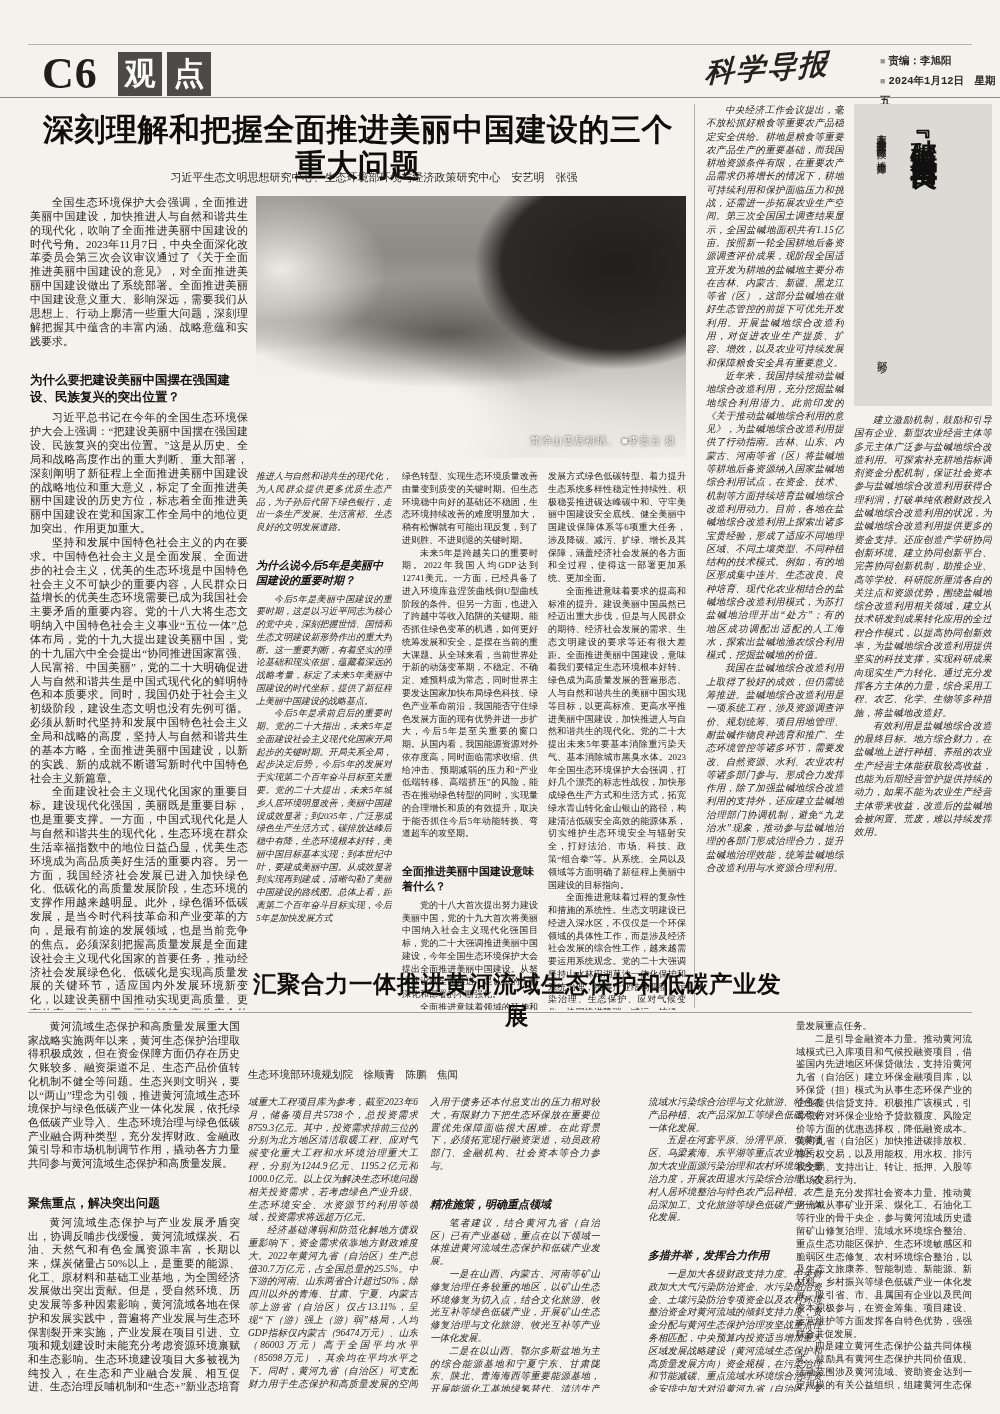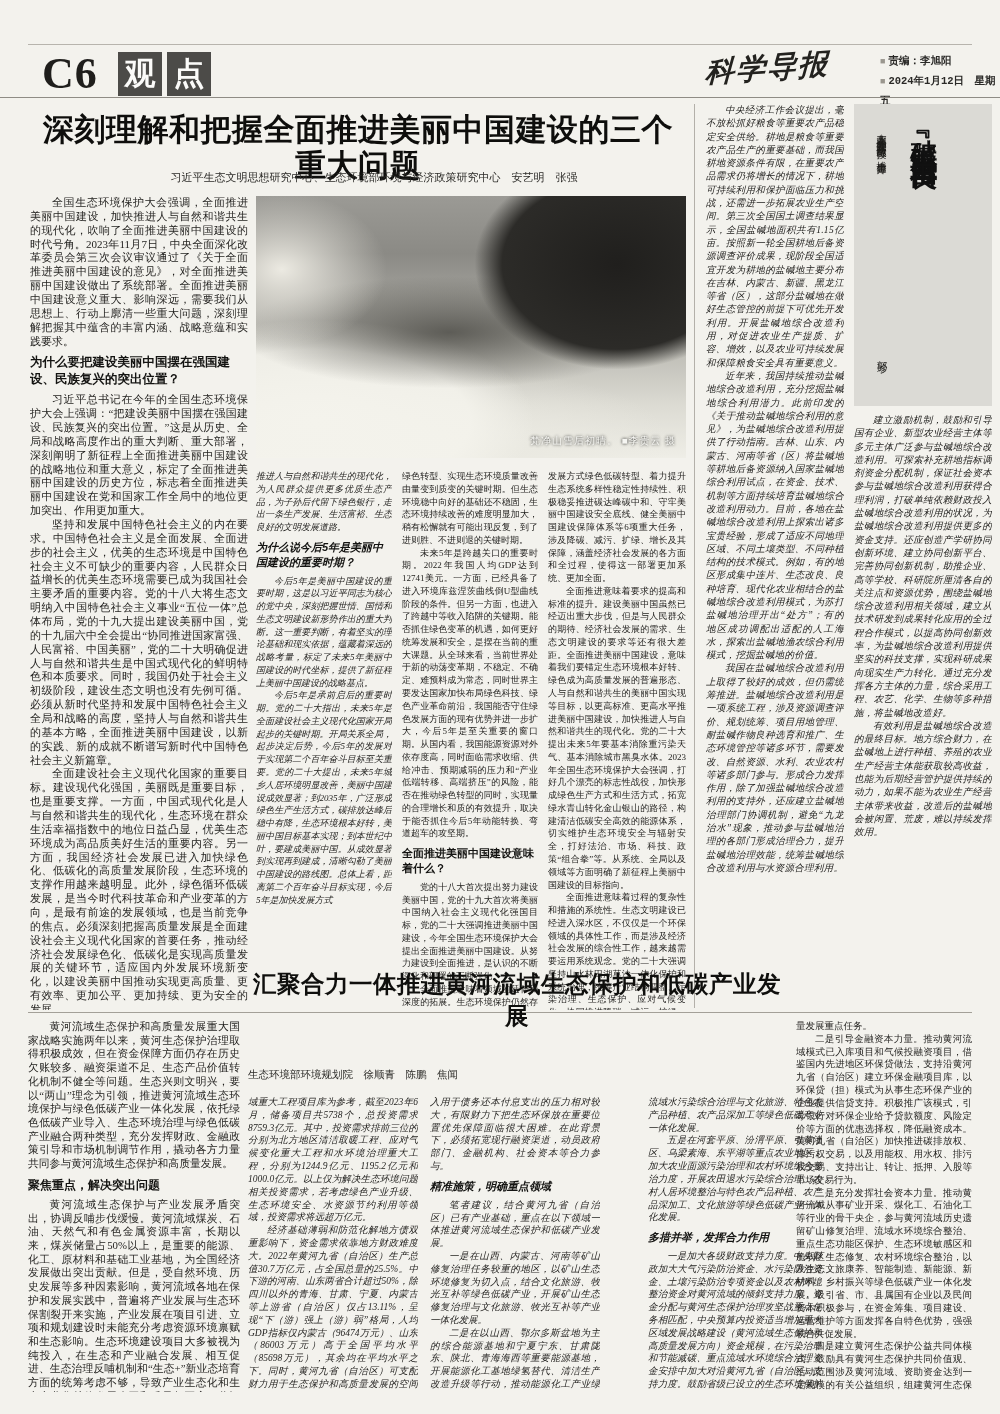--- a/index.html
+++ b/index.html
@@ -19,21 +19,21 @@
     font-family:"Liberation Sans",sans-serif;font-weight:800;font-size:31px;line-height:44px;text-align:center;}
   .masthead{left:705px;top:48px;width:140px;font-size:29px;font-weight:700;font-style:italic;
     transform:rotate(-4deg) skewX(-6deg);letter-spacing:2px;color:#23221f;}
   .hdr-meta{left:870px;top:52px;font-family:Liberation Mono, monospace;font-size:10.5px;
     font-weight:700;line-height:19px;color:#2a2927;margin-left:10px;}
   .hdr-meta .sq{color:#9a978f;font-size:9px;margin-right:3px;}
   
   .para{text-indent:2em;margin:0;text-align:justify;}
   .para.cont{text-indent:0;}
   .sub-head{font-family:"Liberation Sans",sans-serif;font-weight:800;text-indent:0;
-    margin:6px 0 5px;line-height:1.35;color:#141412;}
+    margin:24px 0 5px;line-height:1.35;color:#141412;}
   
   .main-title{left:30px;top:112px;width:656px;text-align:center;
     font-family:"Liberation Sans",sans-serif;font-weight:900;font-size:31px;line-height:1.15;
     letter-spacing:0.5px;color:#0e0e0c;}
   .main-byline{left:46px;top:170px;width:656px;text-align:center;font-size:11px;color:#2b2a27;}
   .col-wide{left:30px;top:196px;width:218px;height:814px;overflow:hidden;
     font-size:11px;line-height:1.26;}
   .col-wide .sub-head{font-size:12.5px;}
   .photo{left:256px;top:196px;width:430px;height:262px;overflow:hidden;
     background:

